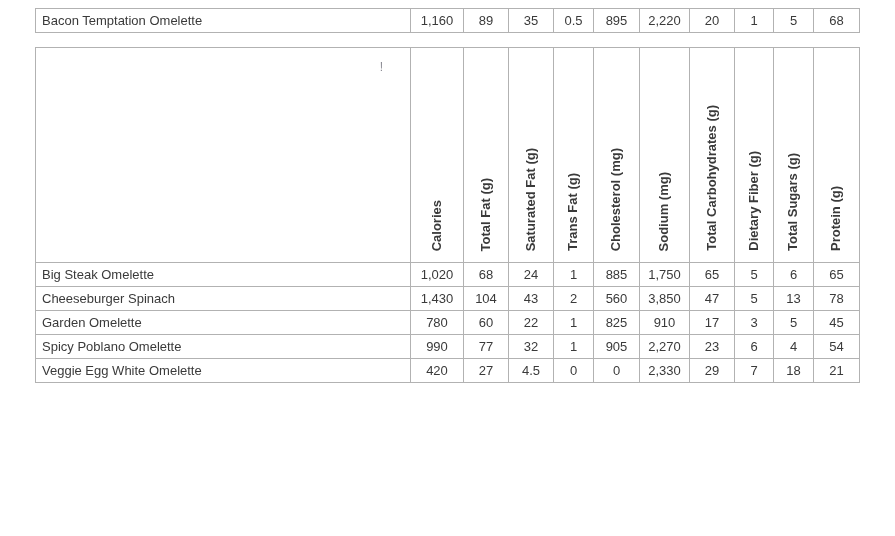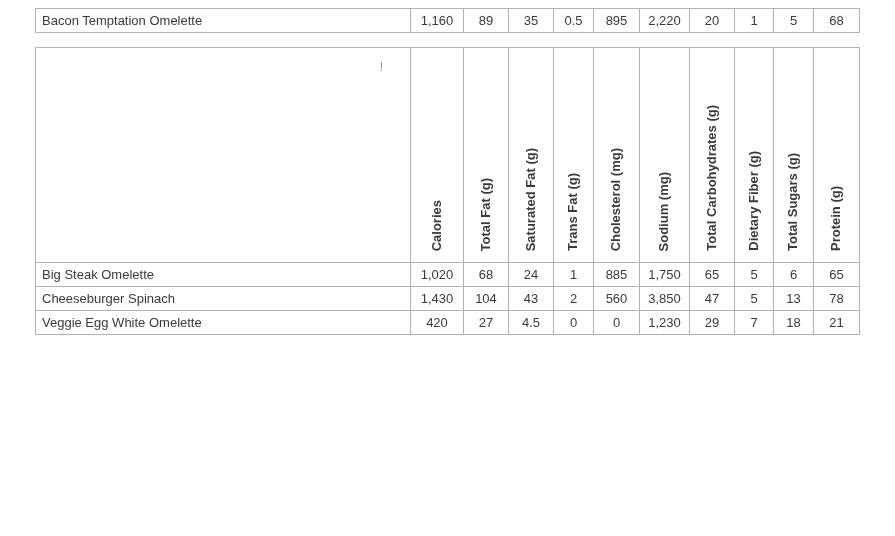--- a/index.html
+++ b/index.html
@@ -156,27 +156,53 @@
       <td class="num">43</td>
       <td class="num">2</td>
       <td class="num">560</td>
       <td class="num">3,850</td>
       <td class="num">47</td>
       <td class="num">5</td>
       <td class="num">13</td>
       <td class="num">78</td>
     </tr>
         <tr class="data-row">
+      <td class="name">Garden Omelette</td>
+      <td class="num">780</td>
+      <td class="num">60</td>
+      <td class="num">22</td>
+      <td class="num">1</td>
+      <td class="num">825</td>
+      <td class="num">910</td>
+      <td class="num">17</td>
+      <td class="num">3</td>
+      <td class="num">5</td>
+      <td class="num">45</td>
+    </tr>
+        <tr class="data-row">
+      <td class="name">Spicy Poblano Omelette</td>
+      <td class="num">990</td>
+      <td class="num">77</td>
+      <td class="num">32</td>
+      <td class="num">1</td>
+      <td class="num">905</td>
+      <td class="num">2,270</td>
+      <td class="num">23</td>
+      <td class="num">6</td>
+      <td class="num">4</td>
+      <td class="num">54</td>
+    </tr>
+        <tr class="data-row">
       <td class="name">Veggie Egg White Omelette</td>
       <td class="num">420</td>
       <td class="num">27</td>
       <td class="num">4.5</td>
       <td class="num">0</td>
       <td class="num">0</td>
-      <td class="num">1,230</td>
+      <td class="num">2,330</td>
       <td class="num">29</td>
       <td class="num">7</td>
       <td class="num">18</td>
       <td class="num">21</td>
     </tr>
       </tbody>
   </table>
 
 </div>
 

